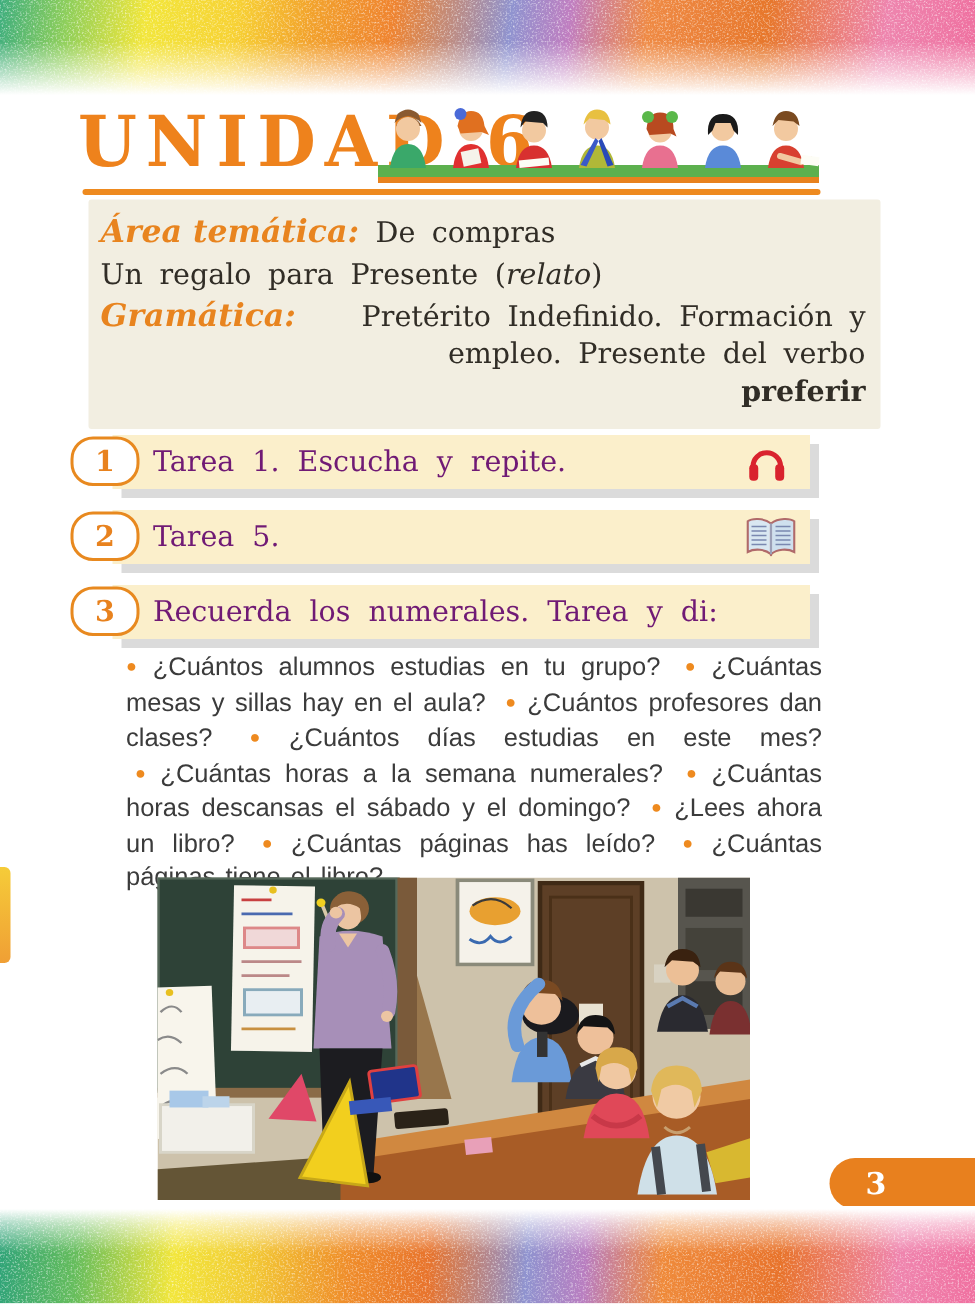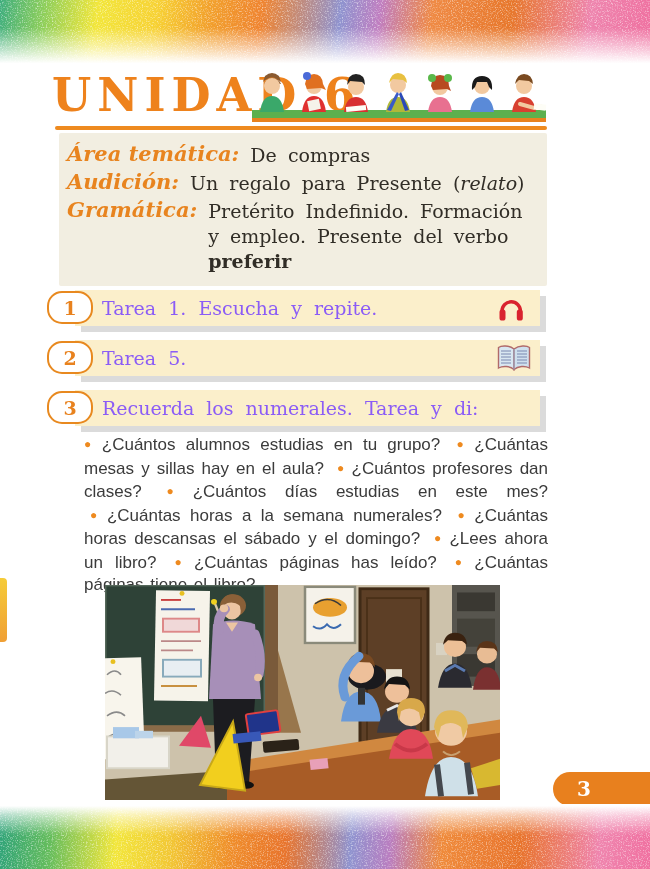--- a/index.html
+++ b/index.html
@@ -42,42 +42,42 @@
     color:#EE821C; letter-spacing:6px; transform:scaleY(1.04);
     font-family:"DejaVu Serif", serif;
   }
   #kids-illustration { position:absolute; left:250px; top:68px; }
   #title-rule {
     position:absolute; left:55px; top:126px; width:492px; height:4px;
     background:#EE8A1F; border-radius:2px;
   }
   
   #info-block {
-    position:absolute; left:59px; top:133px; width:488px; background:#F2EEE1;
+    position:absolute; left:59px; top:133px; width:528px; background:#F2EEE1;
     padding:7px 10px 11px 8px; box-sizing:border-box; border-radius:2px;
   }
   .info-row { display:flex; align-items:flex-start; margin:1px 0; }
   .info-label {
     font-style:italic; font-weight:bold; font-size:21px; color:#E8841F;
     white-space:nowrap; margin-right:11px; line-height:1.25;
     font-family:"DejaVu Serif", serif;
   }
   .info-value {
-    font-size:19px; color:#312d26; word-spacing:5px; line-height:1.32; padding-top:2px;
+    font-size:19px; color:#312d26; word-spacing:5px; line-height:1.32; padding-top:2px;text-align:right;
   }
   .info-value .it { font-style:italic;margin-top:12px; }
   .info-value .bd { font-weight:bold; }
   
   .task-bar {
     position:absolute; left:75px; width:465px; height:36px; background:#FBEFCB;
     box-shadow:6px 6px 0 rgba(176,176,176,.45); box-sizing:border-box;
   }
   .task-text {
     position:absolute; left:27px; top:0; line-height:36px; font-size:19px;
-    color:#8b5cf6; word-spacing:6px; white-space:nowrap;
+    color:#701a75; word-spacing:6px; white-space:nowrap;
   }
   .task-badge {
     position:absolute; width:46px; height:33px; background:#ffffff;
     border:2px solid #E8891F; border-radius:15px; box-sizing:border-box;
     display:flex; align-items:center; justify-content:center;
     font-size:19px; font-weight:bold; color:#E8821E; z-index:2;
   }
   #task1 { top:290px; } #badge1 { left:47px; top:291px; }
   #task2 { top:340px; } #badge2 { left:47px; top:341px; }
   #task3 { top:390px; } #badge3 { left:47px; top:391px; }
@@ -173,21 +173,20 @@
   </svg>
 
   <div id="title-rule"></div>
 
   <div id="info-block">
     <div class="info-row">
       <span class="info-label">Área  temática:</span>
       <span class="info-value">De compras</span>
     </div>
     <div class="info-row">
-      <span class="info-label">Audición:</span>
       <span class="info-value"><span>Un regalo para Presente (</span><span class="it">relato</span><span>)</span></span>
     </div>
     <div class="info-row">
       <span class="info-label">Gramática:</span>
       <span class="info-value"><span>Pretérito Indefinido. Formación y empleo. Presente del verbo </span><span class="bd">preferir</span></span>
     </div>
   </div>
 
   <div class="task-badge" id="badge1">
     <span>1</span>

